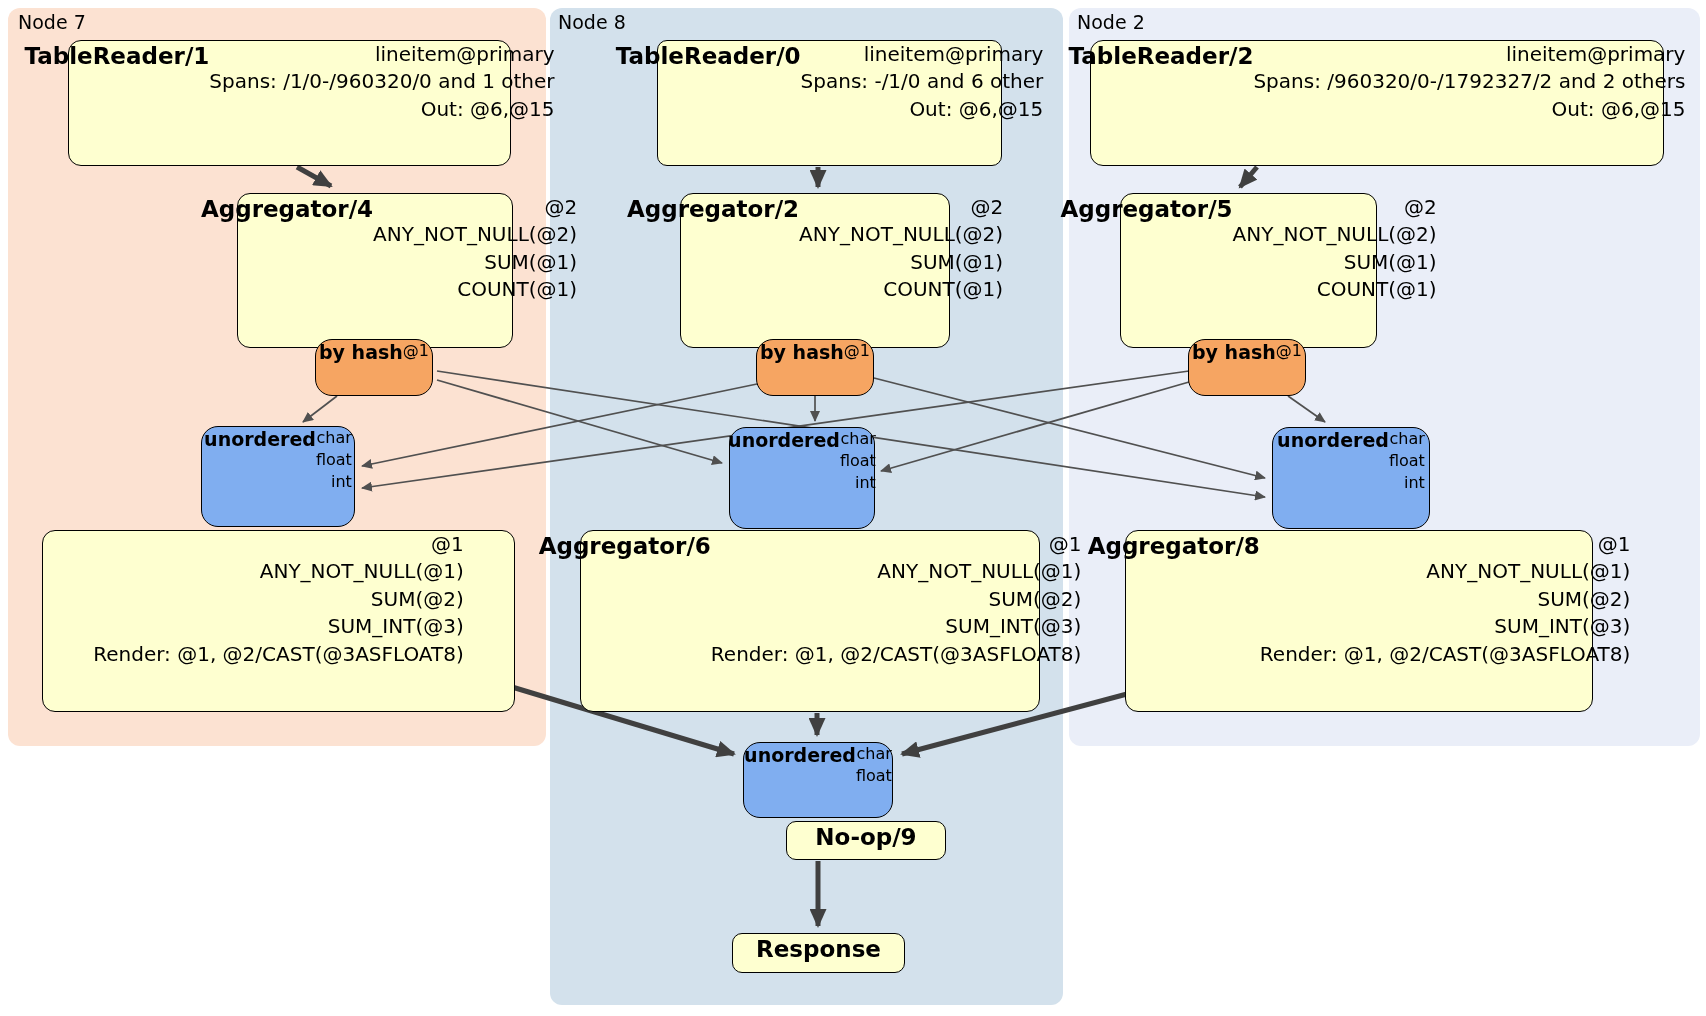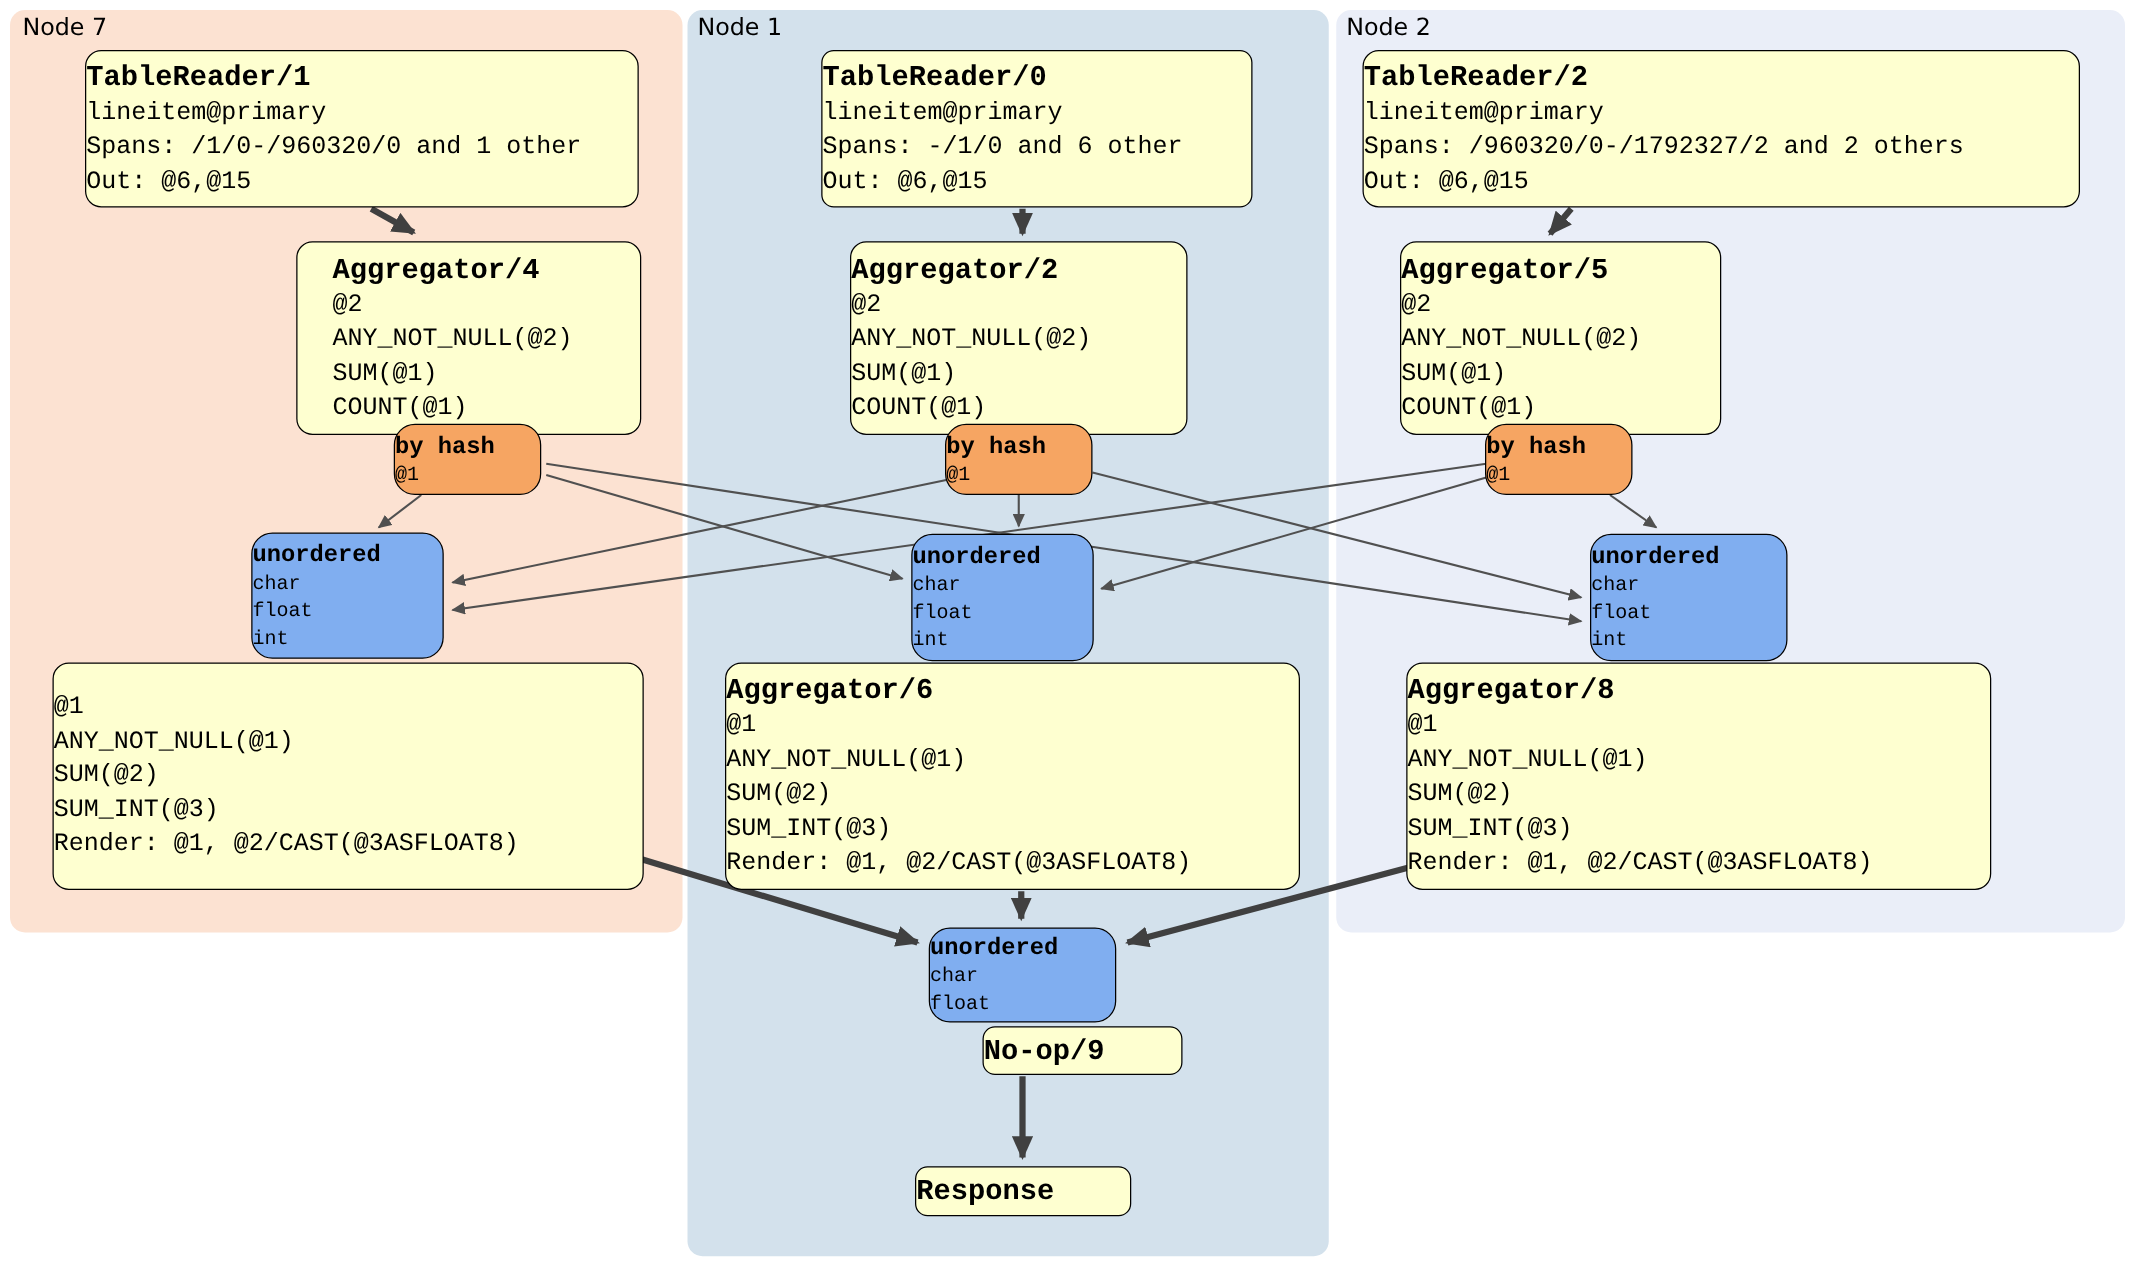--- a/index.html
+++ b/index.html
@@ -12,42 +12,42 @@
     position:relative;width:1706px;height:1016px;overflow:hidden;
     font-family:"DejaVu Sans","Liberation Sans",sans-serif;color:var(--ink);
   }
   .region{position:absolute;border-radius:12px;}
   .region-label{position:absolute;font-size:19px;line-height:22px;}
   #svg-edges{position:absolute;left:0;top:0;z-index:2;}
   .region{z-index:1;}
   .pbox{
     position:absolute;z-index:3;box-sizing:border-box;
     background:var(--box-yellow);border:1.8px solid #000;border-radius:13px;
-    display:flex;flex-direction:column;justify-content:center;
-    text-align:left;white-space:nowrap;font-family:Liberation Mono, monospace;
+    display:flex;flex-direction:row;justify-content:center;
+    text-align:right;white-space:nowrap;
   }
   .ptitle{font-weight:bold;font-size:23px;line-height:30px;}
   .pline{font-size:20px;line-height:27.4px;}
   .hash{background:var(--box-orange);border-radius:17px;z-index:4;}
   .stream{background:var(--box-blue);border-radius:17px;z-index:4;}
   .hash .ptitle,.stream .ptitle{font-size:19px;line-height:24px;}
   .hash .pline,.stream .pline{font-size:16px;line-height:22px;}
   .small-box .ptitle{font-size:23px;line-height:30px;}
 </style>
 </head>
 <body>
 
 <div id="canvas">
 
   <div class="region" style="left:8px;top:8px;width:538px;height:738px;background:var(--node3-bg);"></div>
   <div class="region" style="left:550px;top:8px;width:513px;height:997px;background:var(--node1-bg);"></div>
   <div class="region" style="left:1069px;top:8px;width:631px;height:738px;background:var(--node2-bg);"></div>
 
   <div class="region-label" style="left:18px;top:11px;z-index:3;">Node 7</div>
-  <div class="region-label" style="left:558px;top:11px;z-index:3;">Node 1</div>
+  <div class="region-label" style="left:558px;top:11px;z-index:3;">Node 8</div>
   <div class="region-label" style="left:1077px;top:11px;z-index:3;">Node 2</div>
 
   <svg id="svg-edges" width="1706" height="1016">
     <defs>
       <marker id="ah-thin" markerUnits="userSpaceOnUse" markerWidth="12" markerHeight="10" refX="10" refY="5" orient="auto">
         <path d="M0,0 L11,5 L0,10 z" fill="#505050"></path>
       </marker>
       <marker id="ah-thick" markerUnits="userSpaceOnUse" markerWidth="20" markerHeight="17" refX="17" refY="8.5" orient="auto">
         <path d="M0,0 L19,8.5 L0,17 z" fill="#404040"></path>
       </marker>

